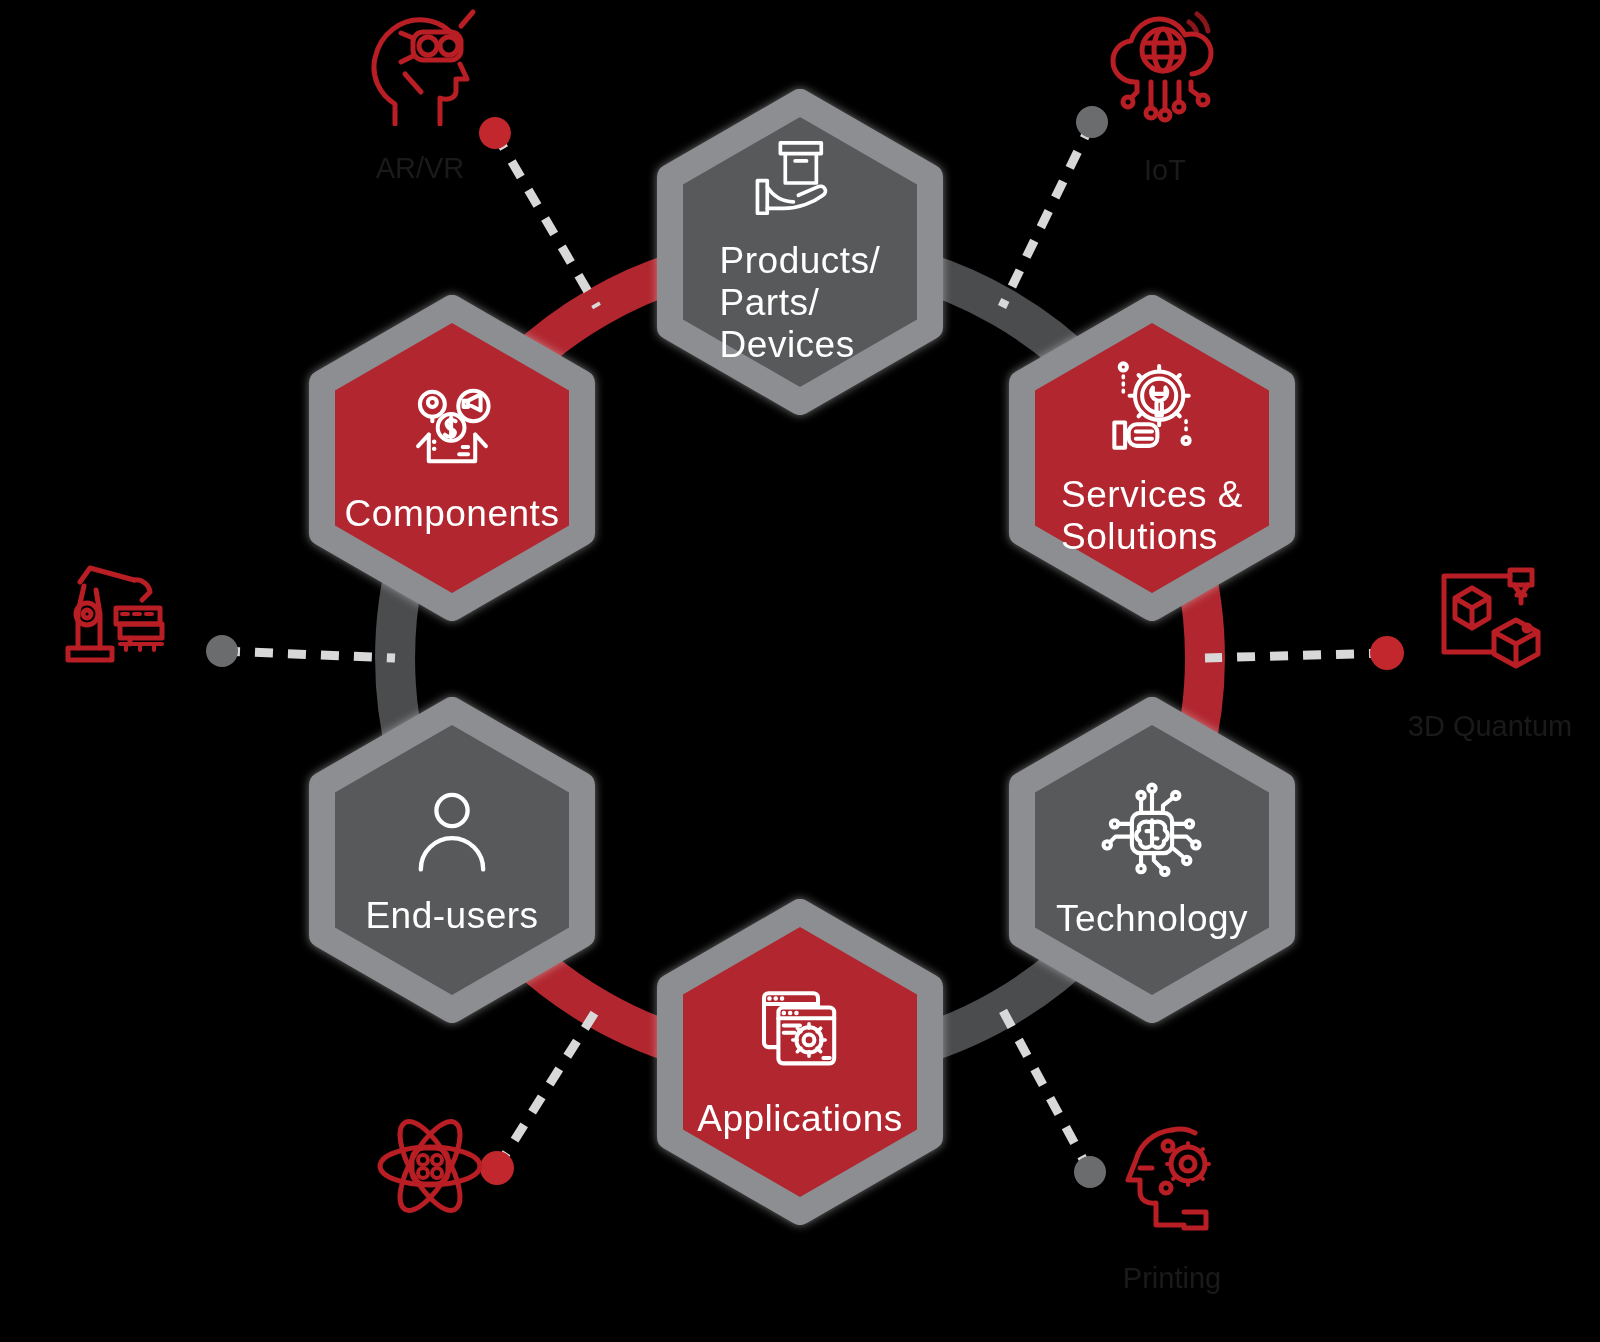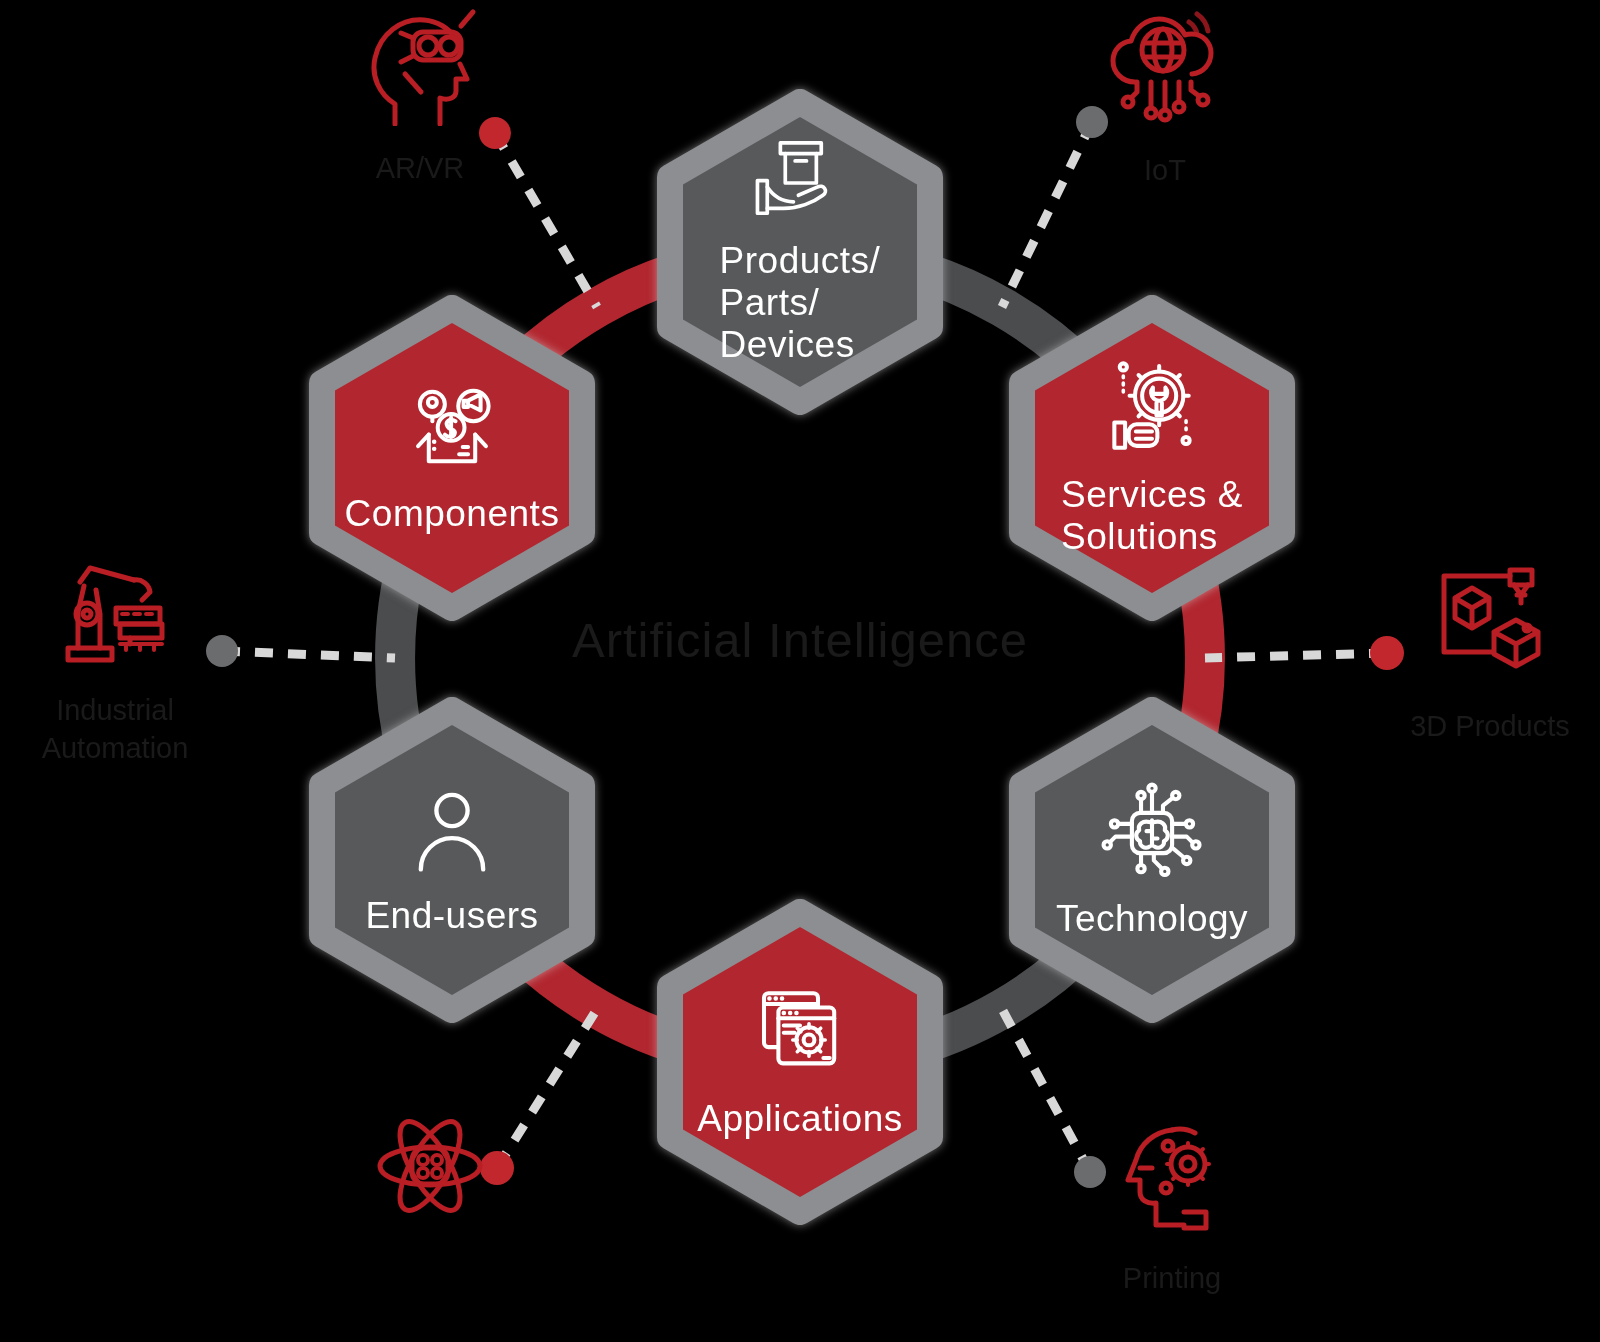--- a/index.html
+++ b/index.html
@@ -70,21 +70,20 @@
     <g>
       <circle cx="495" cy="133" r="16" fill="#c1272d"></circle>
       <circle cx="1092" cy="122" r="16" fill="#6b6c6e"></circle>
       <circle cx="1387" cy="653" r="17" fill="#c1272d"></circle>
       <circle cx="1090" cy="1172" r="16" fill="#6b6c6e"></circle>
       <circle cx="497" cy="1168" r="17" fill="#c1272d"></circle>
       <circle cx="222" cy="651" r="16" fill="#6b6c6e"></circle>
     </g>
   </svg>
 
-  <div class="center-title">Artificial Intelligence</div>
 
   <div class="hex hex-products">
     <svg class="hex-shape" width="300" height="340" viewBox="0 0 300 340">
       <polygon points="150,20 280,95 280,245 150,320 20,245 20,95" fill="#58595b" stroke="#8c8e91" stroke-width="26" stroke-linejoin="round"></polygon>
     </svg>
     <div class="hex-content">
       <svg width="100" height="90" viewBox="0 0 120 110" fill="none" stroke="#fff" stroke-width="4.5" stroke-linecap="round" stroke-linejoin="round">
         <rect x="36" y="6" width="50" height="13"></rect>
         <path d="M42 19 v36 h38 V19"></path>
         <path d="M54 28 h14"></path>
@@ -251,21 +250,21 @@
 
   <div class="sat sat-printing">
     <svg width="116" height="122" viewBox="0 0 116 122" fill="none" stroke="#b81e24" stroke-width="5" stroke-linecap="round" stroke-linejoin="round">
       <path d="M60 90 H12 V14 h66"></path>
       <rect x="78" y="8" width="22" height="15"></rect>
       <path d="M82 23 l7 10 M96 23 l-7 10 M85 33 h8 M89 33 v8"></path>
       <path d="M40 26 l17 10 v20 l-17 10 l-17 -10 V36 z M23 36 l17 10 l17 -10 M40 46 v20"></path>
       <path d="M84 58 l22 12 v22 l-22 12 l-22 -12 V70 z M62 70 l22 12 l22 -12 M84 82 v22"></path>
       <circle cx="95" cy="66" r="3"></circle>
     </svg>
-    <div class="sat-label">3D Products</div>
+    <div class="sat-label">3D Quantum</div>
   </div>
 
   <div class="sat sat-robotics">
     <svg width="112" height="114" viewBox="0 0 112 114" fill="none" stroke="#b81e24" stroke-width="5" stroke-linecap="round" stroke-linejoin="round">
       <path d="M56 8 C38 10 24 22 20 38 l-8 20 h12 v12 c0 8 7 12 16 11 v22 h28"></path>
       <path d="M56 8 c8 -2 16 -1 23 3"></path>
       <path d="M24 46 h12"></path>
       <circle cx="72" cy="42" r="17"></circle>
       <circle cx="72" cy="42" r="7"></circle>
       <path d="M72 21 v4 M72 59 v4 M51 42 h4 M89 42 h4 M57 27 l3 3 M84 54 l3 3 M87 27 l-3 3 M60 54 l-3 3" stroke-width="4"></path>
@@ -296,17 +295,15 @@
       <circle cx="31" cy="62" r="11"></circle>
       <circle cx="31" cy="62" r="4"></circle>
       <path d="M24 30 l10 -14 l44 12"></path>
       <path d="M78 28 a14 14 0 0 1 16 12 l-8 8"></path>
       <rect x="60" y="56" width="44" height="16"></rect>
       <path d="M66 62 h6 M78 62 h6 M90 62 h6" stroke-width="4"></path>
       <rect x="64" y="72" width="42" height="14"></rect>
       <path d="M64 92 h42 M70 92 v6 M84 92 v6 M98 92 v6" stroke-width="4"></path>
       <path d="M74 86 v6"></path>
     </svg>
-    <div class="sat-label">Industrial
-Automation</div>
   </div>
 
 </div>
 
 </body></html>

